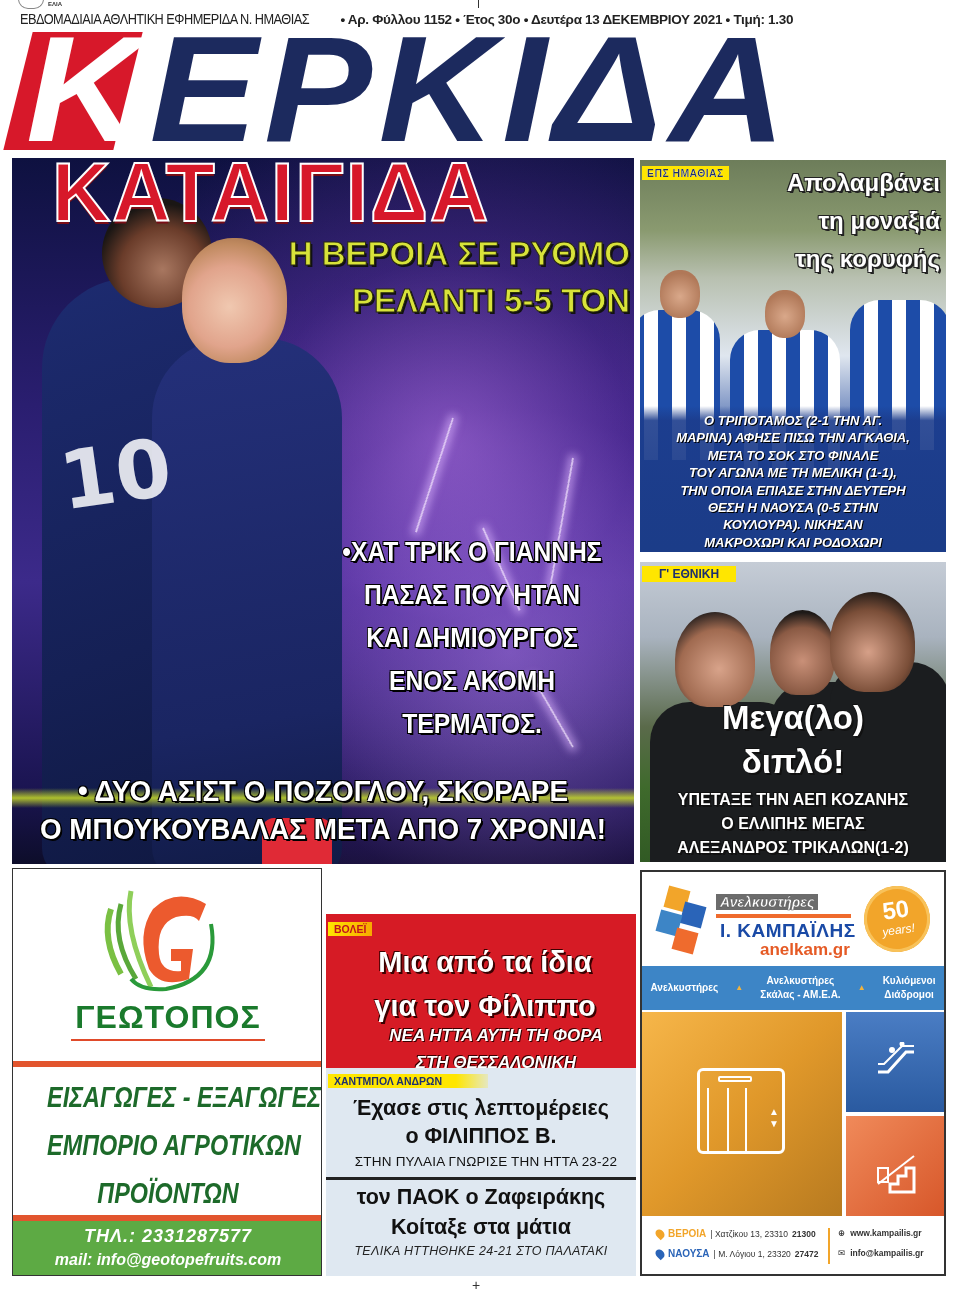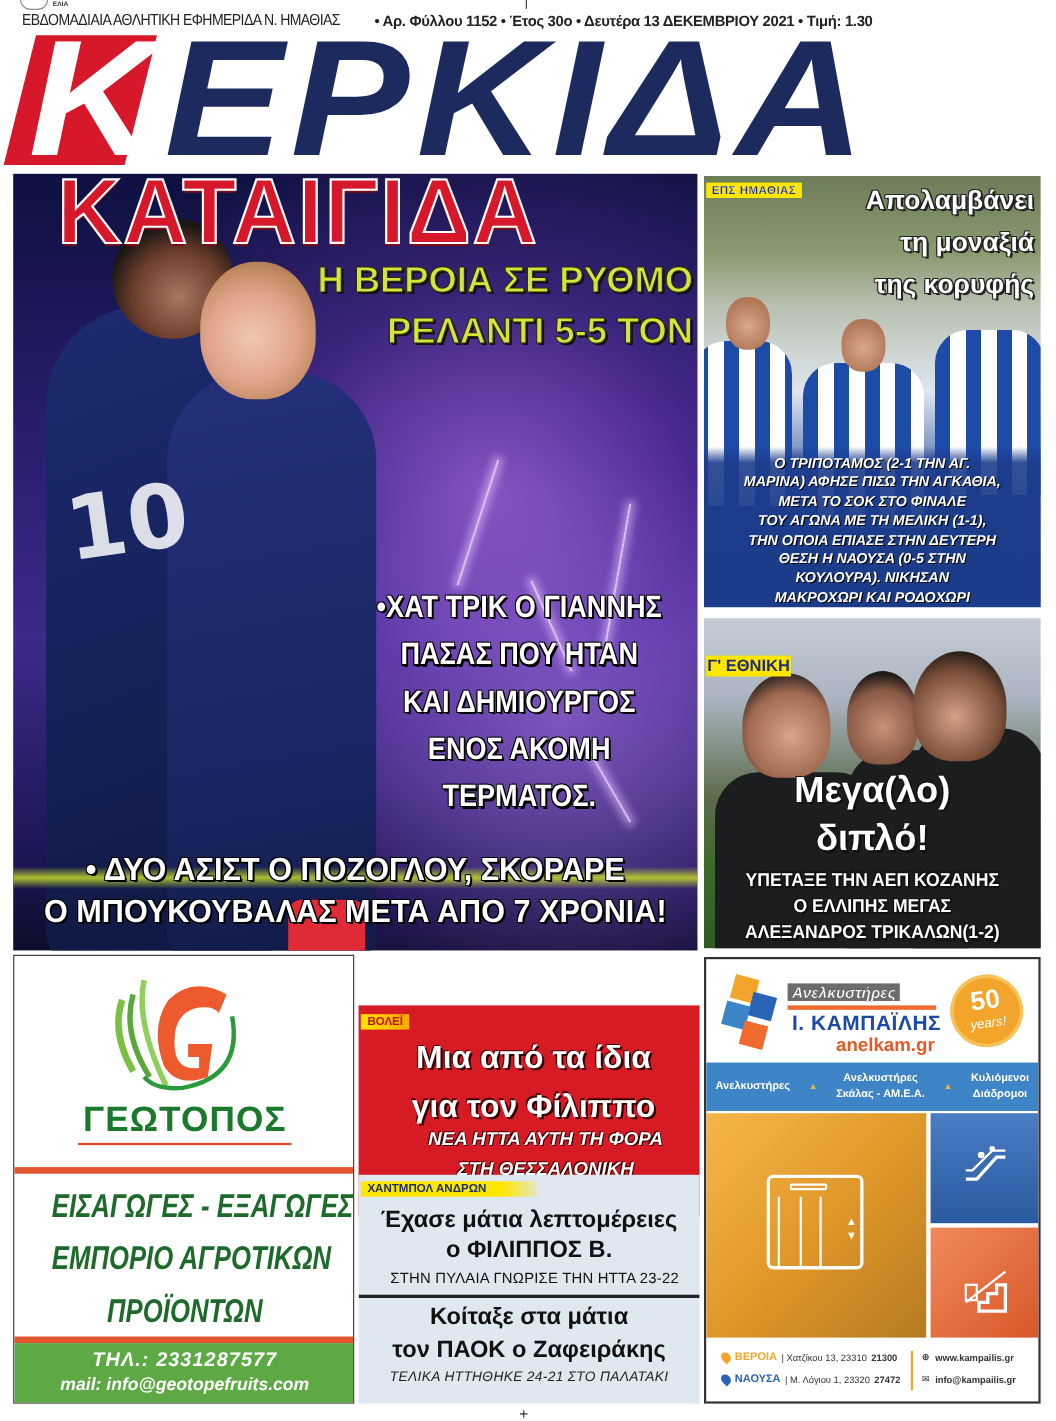--- a/index.html
+++ b/index.html
@@ -50,21 +50,21 @@
   .eps-face { position: absolute; width: 40px; height: 48px; border-radius: 45%; background: radial-gradient(circle at 50% 55%, #d9a88a 0%, #b07858 70%); }
   .eps-label { position: absolute; left: 2px; top: 6px; background: #ffe600; color: #1d2f6e; font-size: 10.5px; font-weight: 900; padding: 1px 5px; letter-spacing: 0.4px; -webkit-text-stroke: 0.2px #fff; }
   .eps-title { position: absolute; right: 6px; top: 4px; width: 220px; text-align: right; font-size: 24px; font-weight: 900; color: #ffffff; line-height: 38px; text-shadow: 2px 2px 0 #222, -1px -1px 0 #222, 1px -1px 0 #222, -1px 1px 0 #222; }
   .eps-body { position: absolute; left: 0; top: 246px; width: 306px; height: 146px; padding-top: 6px; background: linear-gradient(180deg, rgba(28,60,140,0) 0%, rgba(28,60,140,0.9) 10%, #1b3c88 100%); text-align: center; font-size: 13px; font-weight: 900; font-style: italic; color: #ffffff; line-height: 17.4px; text-shadow: 1px 1px 0 #000; }
 
   
   .story-g { position: absolute; left: 640px; top: 562px; width: 306px; height: 300px; overflow: hidden;
     background: linear-gradient(180deg, #c5ccd6 0%, #a9b3bf 25%, #5a6a4a 55%, #3f6a2c 75%, #315a24 100%); }
   .g-player { position: absolute; border-radius: 50% 50% 40% 40%; }
   .g-body { position: absolute; background: #1b1d1f; border-radius: 40px 40px 0 0; }
-  .g-label { position: absolute; left: 2px; top: 4px; background: #ffe600; color: #1d2f6e; font-size: 15px; font-weight: 900; padding: 1px 1px; margin-top: 30px; }
+  .g-label { position: absolute; left: 2px; top: 4px; background: #ffe600; color: #1d2f6e; font-size: 12px; font-weight: 900; padding: 1px 17px; }
   .g-title { position: absolute; left: 0; top: 134px; width: 306px; text-align: center; font-size: 33px; font-weight: bold; color: #ffffff; line-height: 44px; text-shadow: 2px 2px 0 #111, -1px -1px 0 #111; }
   .g-sub { position: absolute; left: 0; top: 226px; width: 306px; text-align: center; font-size: 17px; font-weight: 900; color: #ffffff; line-height: 24px; text-shadow: 2px 2px 0 #111, -1px -1px 0 #111, 1px -1px 0 #111, -1px 1px 0 #111; transform: scaleX(0.94); }
 
   
   .ad-geo { position: absolute; left: 12px; top: 868px; width: 310px; height: 408px; border: 1px solid #333; background: #ffffff; overflow: hidden; }
   .geo-logo { position: absolute; left: 68px; top: 10px; width: 170px; height: 120px; }
   .geo-name { position: absolute; left: 0; top: 130px; width: 310px; text-align: center; font-size: 32px; font-weight: 900; color: #1a7a2c; letter-spacing: 1px; }
   .geo-underline { position: absolute; left: 58px; top: 170px; width: 194px; height: 2px; background: #e04a2a; }
   .geo-orange-1 { position: absolute; left: 0; top: 192px; width: 310px; height: 6px; background: #e2552e; }
   .geo-lines { position: absolute; left: 0; top: 204px; width: 310px; text-align: center; }
@@ -245,28 +245,28 @@
   <div class="volley-sub">
     <div>ΝΕΑ ΗΤΤΑ ΑΥΤΗ ΤΗ ΦΟΡΑ</div>
     <div>ΣΤΗ ΘΕΣΣΑΛΟΝΙΚΗ</div>
     <div>ΑΠΟ ΤΟΝ ΠΑΟΚ 3-1 ΣΕΤ</div>
   </div>
 </div>
 
 <div class="story-handball">
   <div class="hb-label">ΧΑΝΤΜΠΟΛ ΑΝΔΡΩΝ</div>
   <div class="hb-title-1">
-    <div>Έχασε μάτια λεπτομέρειες</div>
+    <div>Έχασε στις λεπτομέρειες</div>
     <div>ο ΦΙΛΙΠΠΟΣ Β.</div>
   </div>
   <div class="hb-sub-1">ΣΤΗΝ ΠΥΛΑΙΑ ΓΝΩΡΙΣΕ ΤΗΝ ΗΤΤΑ 23-22</div>
   <div class="hb-divider"></div>
   <div class="hb-title-2">
+    <div>τον ΠΑΟΚ ο Ζαφειράκης</div>
     <div>Κοίταξε στα μάτια</div>
-    <div>τον ΠΑΟΚ ο Ζαφειράκης</div>
   </div>
   <div class="hb-sub-2">ΤΕΛΙΚΑ ΗΤΤΗΘΗΚΕ 24-21 ΣΤΟ ΠΑΛΑΤΑΚΙ</div>
 </div>
 
 <div class="ad-kamp">
   <div class="kamp-cubes">
     <div class="cube" style="left:12px;top:0;background:#f2a52a;"></div>
     <div class="cube" style="left:28px;top:16px;background:#2a64b8;"></div>
     <div class="cube" style="left:4px;top:24px;background:#3d85c6;"></div>
     <div class="cube" style="left:20px;top:42px;background:#ef6b2d;"></div>

